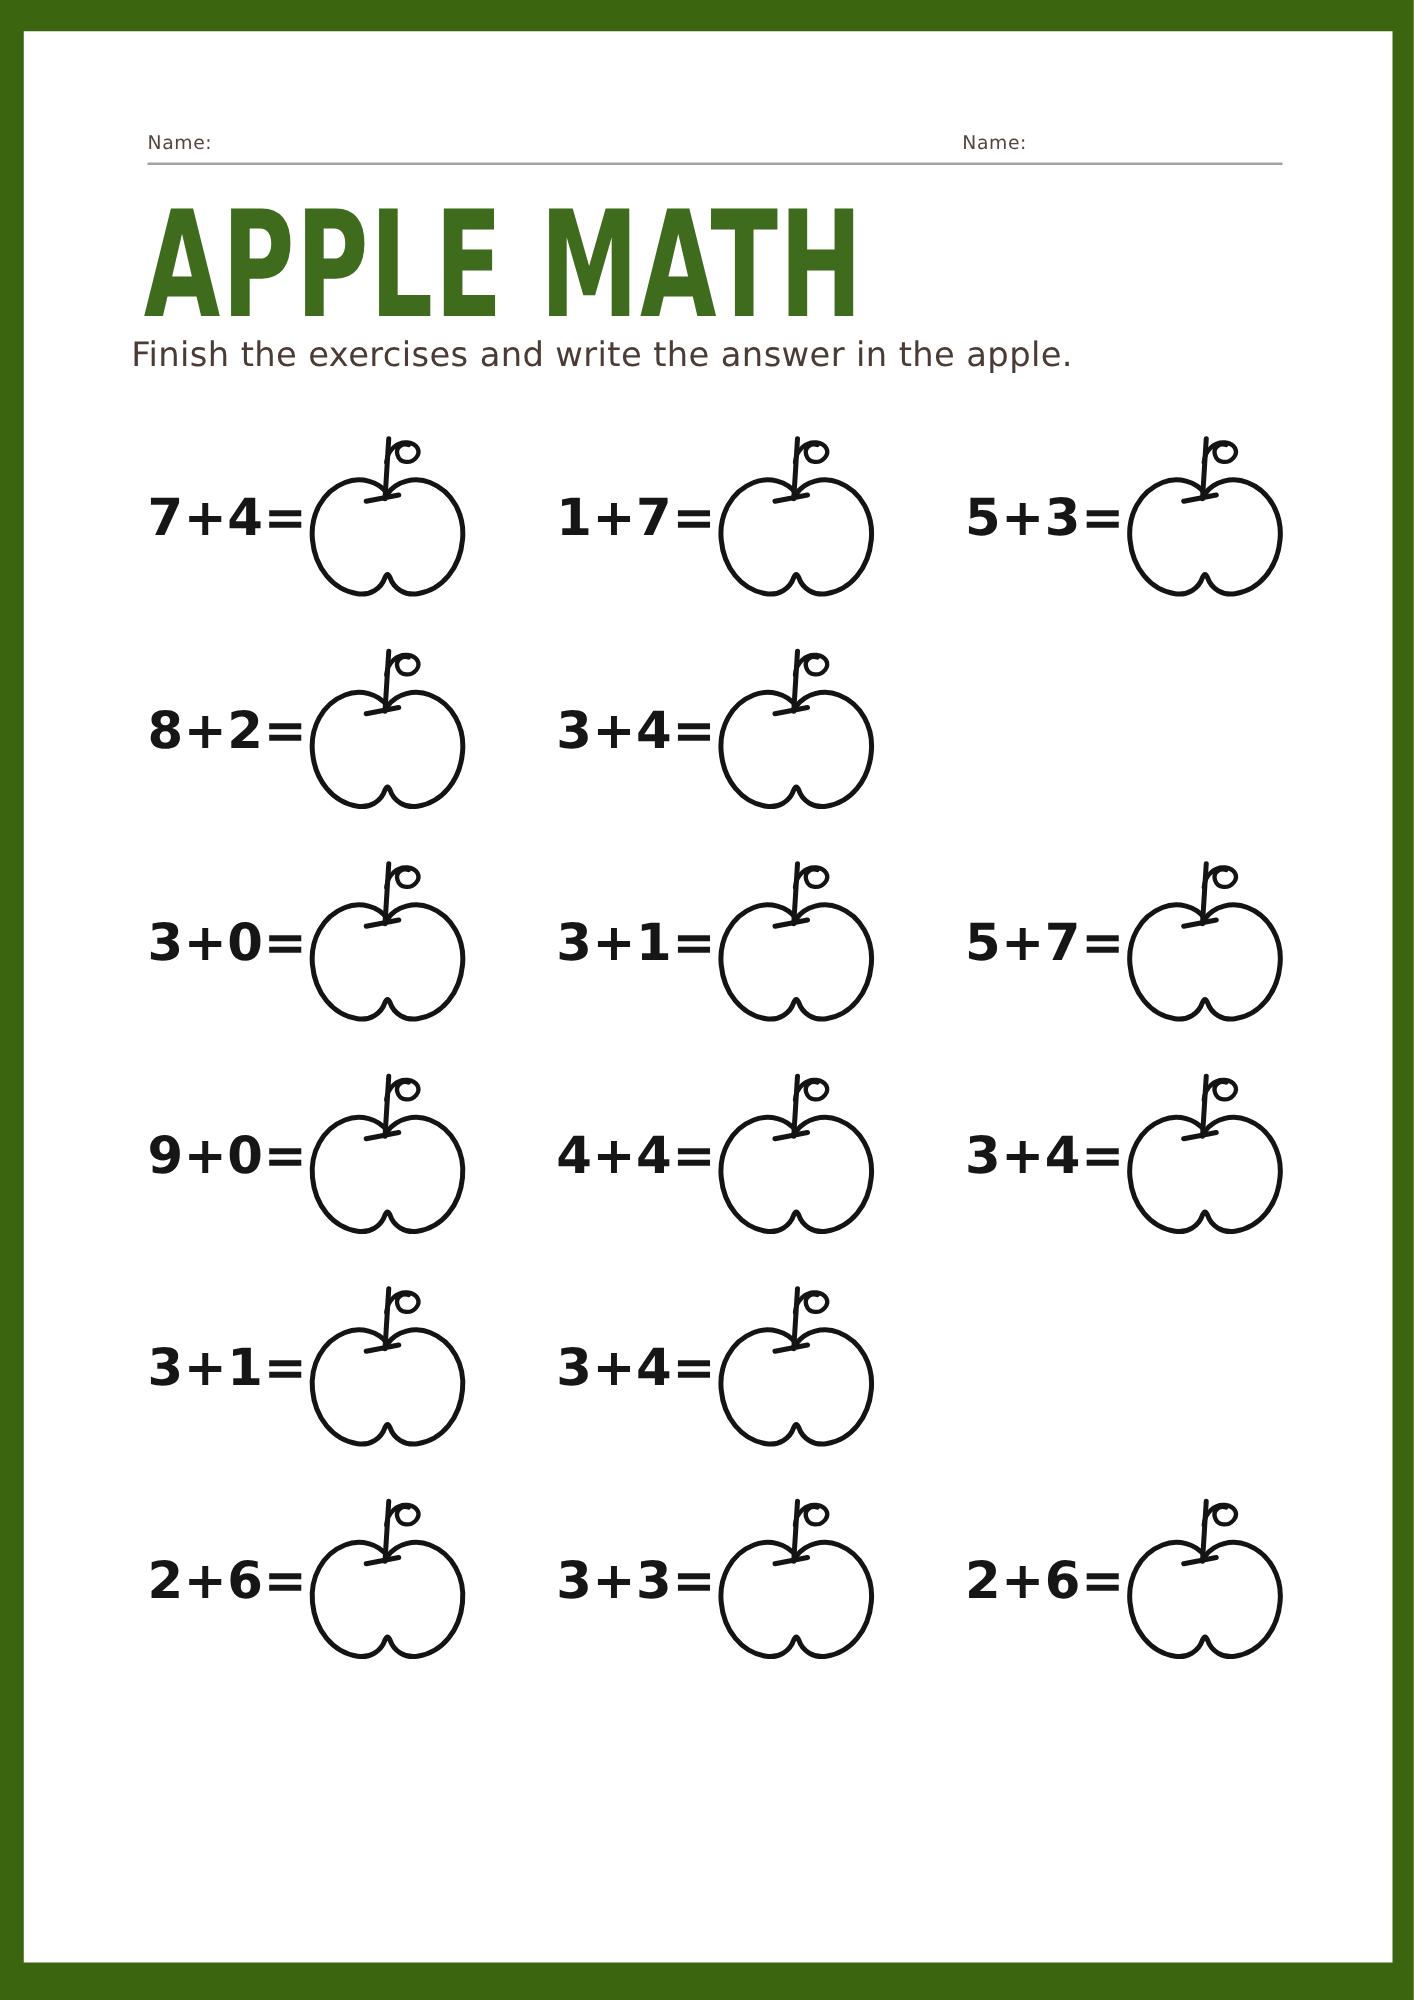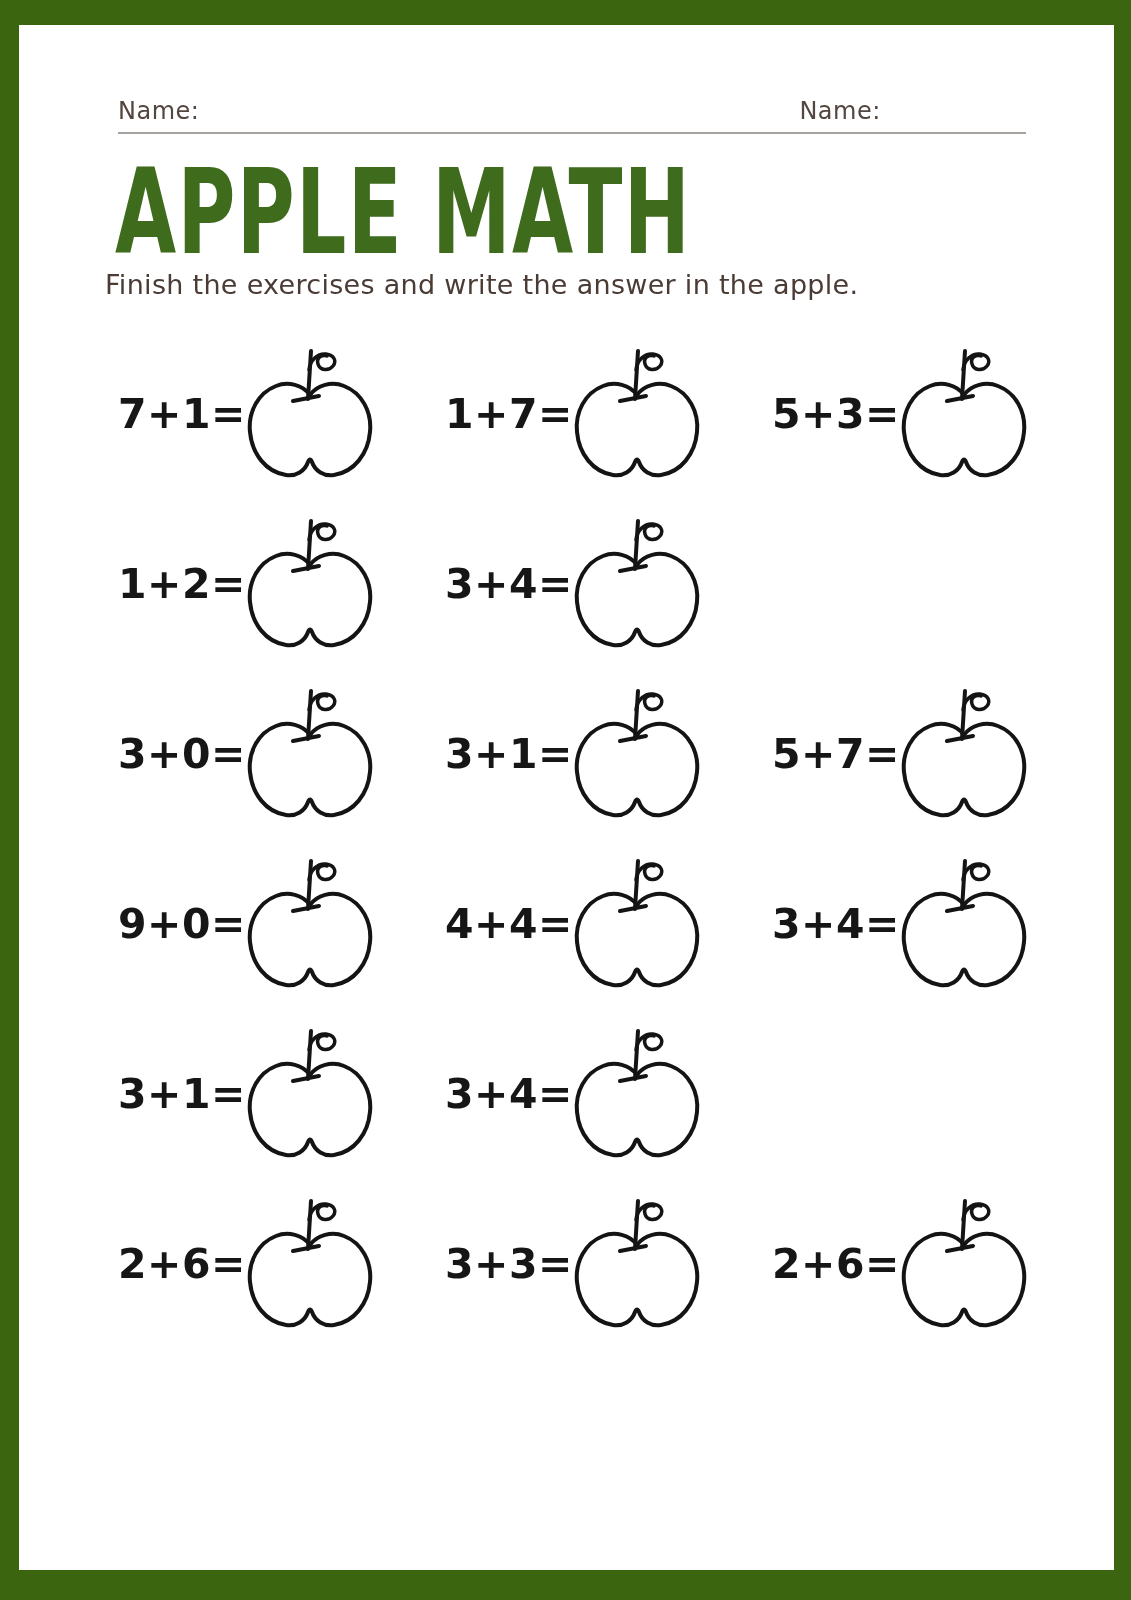--- a/index.html
+++ b/index.html
@@ -20,21 +20,21 @@
   .namedate {
     position:absolute;
     left:99px; top:72px;
     width:908px;
     display:flex;
     align-items:flex-end;
     border-bottom:2px solid #a6a2a0;
     padding-bottom:7px;
   }
   .nd-label {
-    font-size:24px;
+    font-size:15px;
     color:#53453f;
     letter-spacing:0.5px;
     white-space:nowrap;
   }
   .nd-fill-name { flex:0 0 600px; height:26px; }
   .nd-fill-date { flex:1 1 auto; height:26px; }
   
   .title {
     position:absolute;
     left:96px; top:128px;
@@ -111,42 +111,42 @@
     <span class="nd-fill-date"></span>
   </div>
 
   <div class="title">APPLE MATH</div>
   <div class="subtitle">Finish the exercises and write the answer in the apple.</div>
 
   <div class="grid">
 
     <div class="row">
       <div class="cell">
-        <span class="eq">7+1=</span>
+        <span class="eq">7+4=</span>
         <svg class="apple" viewBox="0 0 128 138">
             <use href="#apple-shape"></use>
           </svg>
       </div>
       <div class="cell">
         <span class="eq">1+7=</span>
         <svg class="apple" viewBox="0 0 128 138">
             <use href="#apple-shape"></use>
           </svg>
       </div>
       <div class="cell">
         <span class="eq">5+3=</span>
         <svg class="apple" viewBox="0 0 128 138">
             <use href="#apple-shape"></use>
           </svg>
       </div>
     </div>
 
     <div class="row">
       <div class="cell">
-        <span class="eq">1+2=</span>
+        <span class="eq">8+2=</span>
         <svg class="apple" viewBox="0 0 128 138">
             <use href="#apple-shape"></use>
           </svg>
       </div>
       <div class="cell">
         <span class="eq">3+4=</span>
         <svg class="apple" viewBox="0 0 128 138">
             <use href="#apple-shape"></use>
           </svg>
       </div>

